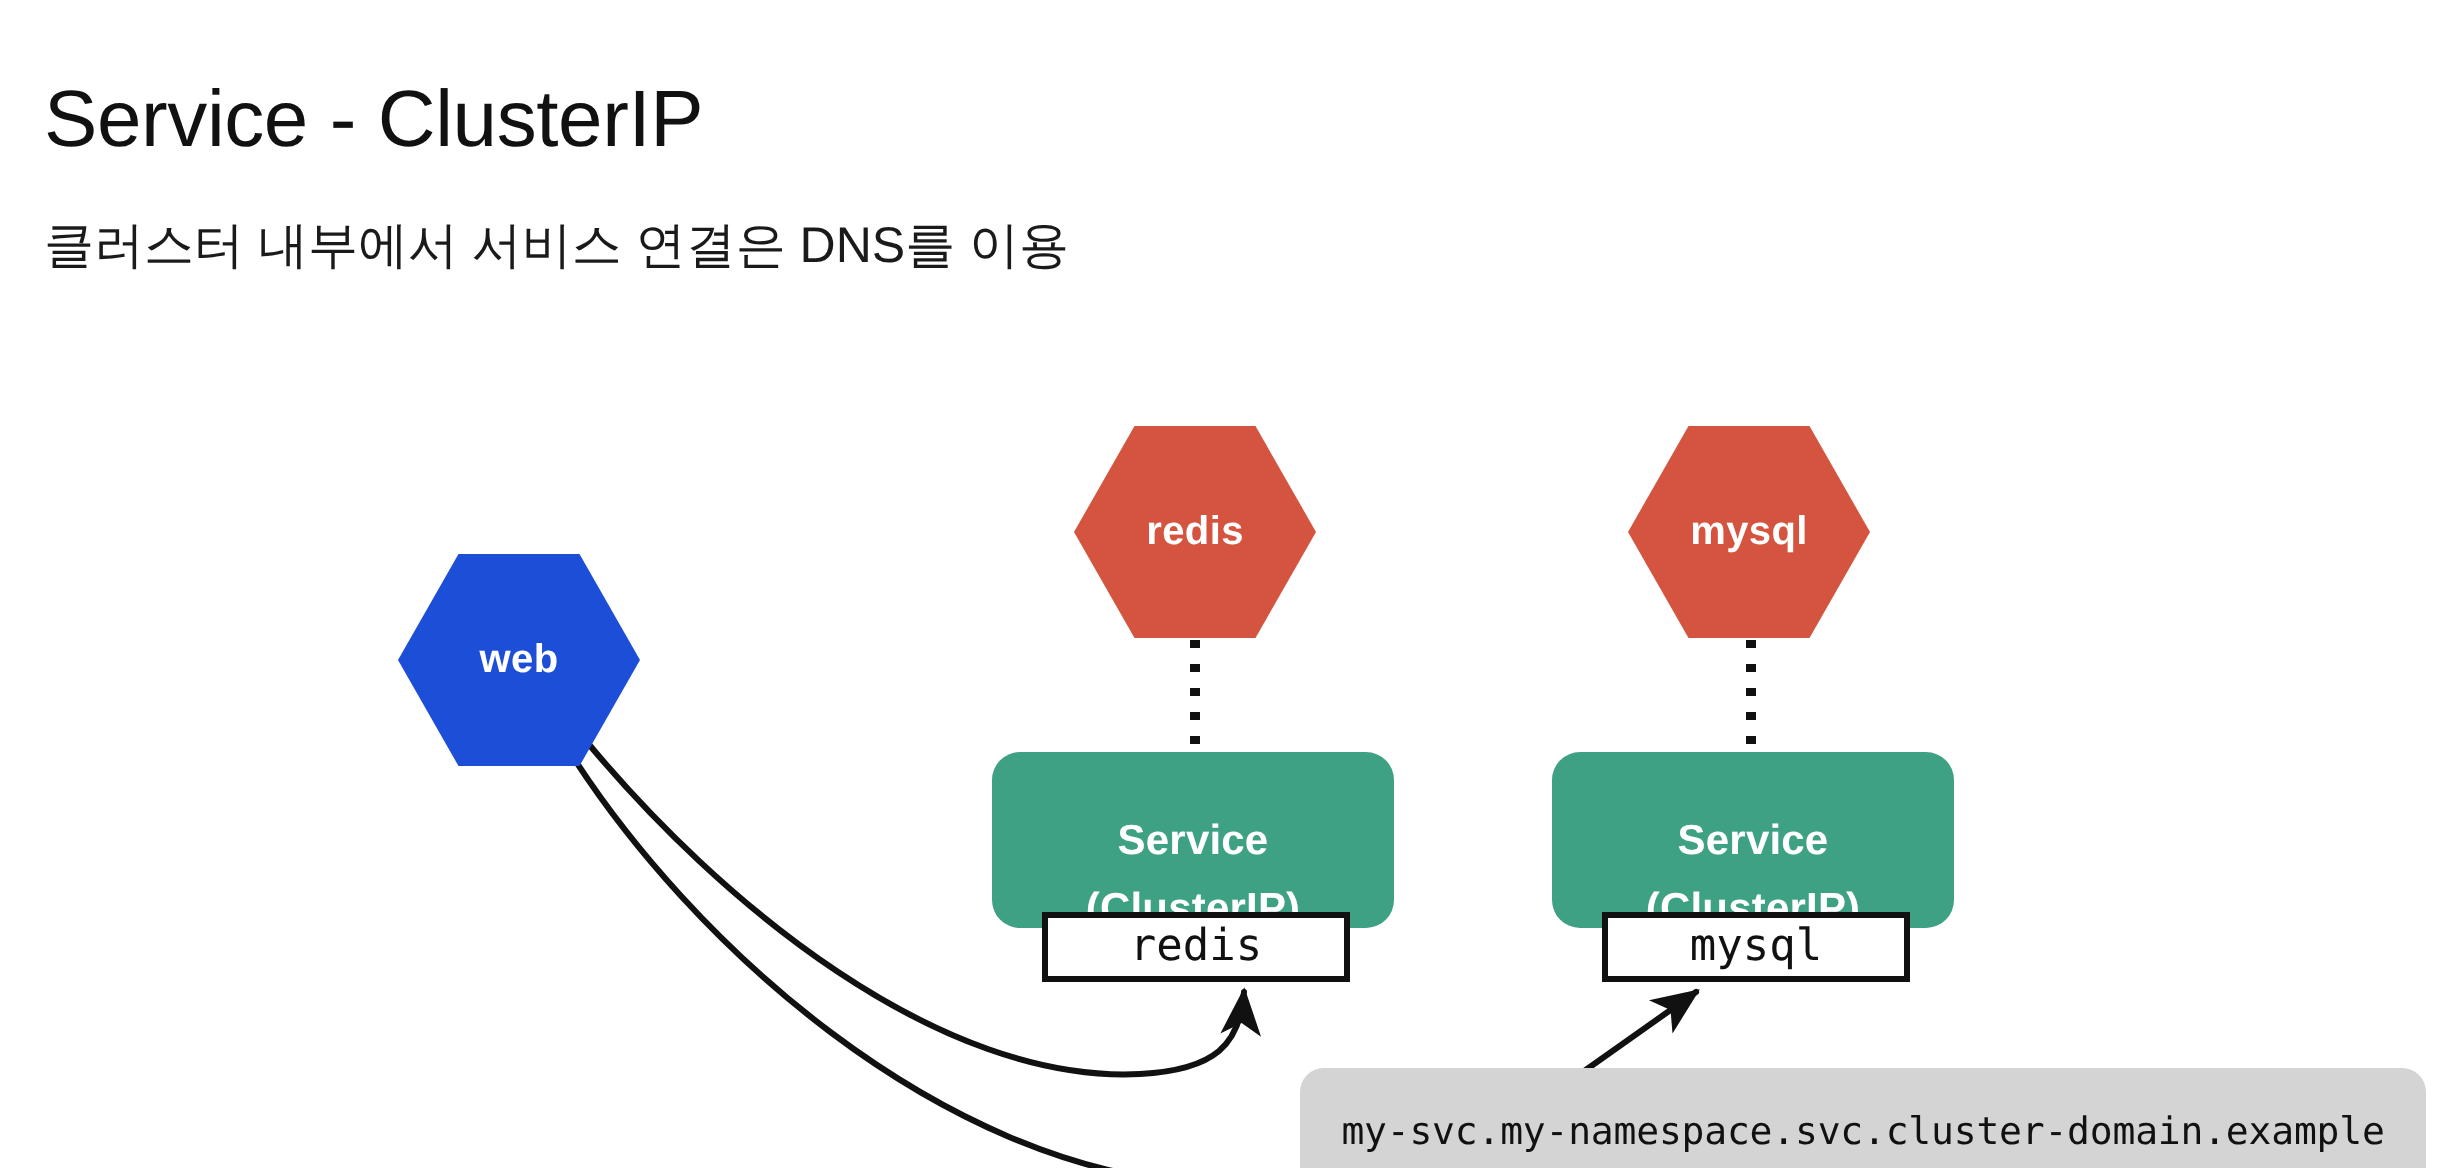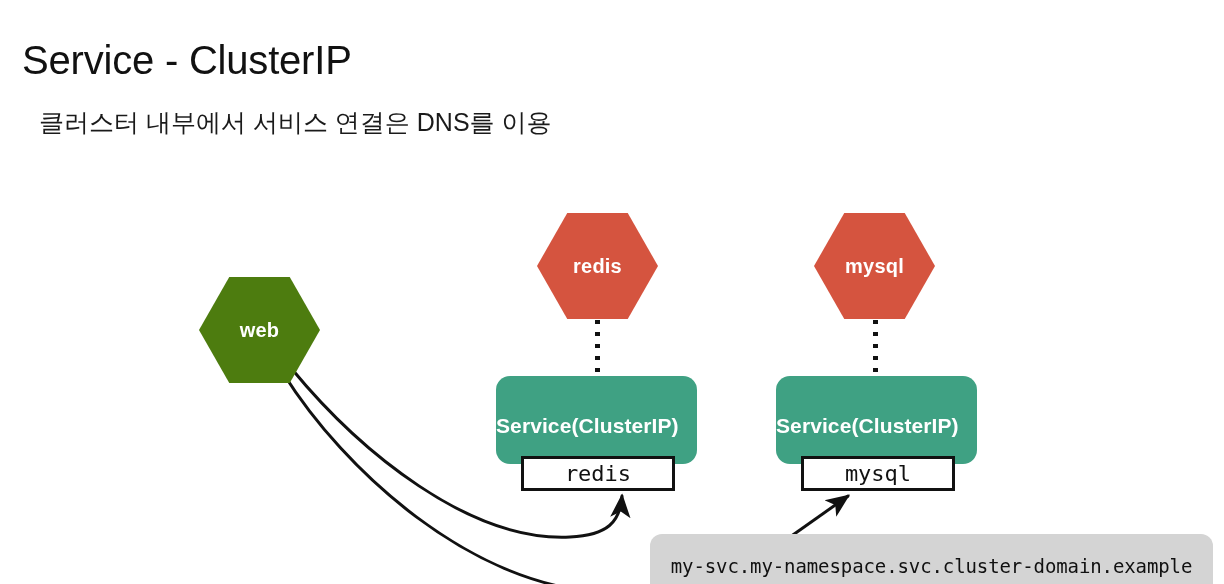--- a/index.html
+++ b/index.html
@@ -26,21 +26,21 @@
     left: 22px;
     top: 6px;
     font-size: 40px;
     font-weight: 400;
     letter-spacing: -0.2px;
     color: #111111;
     white-space: nowrap;
   }
   .slide-subtitle {
     position: absolute;
-    left: 39px;
+    left: 22px;
     top: 74px;
     font-size: 25px;
     font-weight: 400;
     color: #1a1a1a;
     white-space: nowrap;
   }
 
   
   #diagram-canvas {
     position: absolute;
@@ -65,24 +65,24 @@
     font-size: 20px;
     letter-spacing: 0.2px;
     pointer-events: none;
   }
 
   
   .service-box {
     position: absolute;
     border-radius: 14px;
     display: flex;
-    flex-direction: row;
+    flex-direction: column;
     align-items: center;
     justify-content: flex-start;
-    padding-top: 12px;
+    padding-top: 28px;
     box-sizing: border-box;
   }
   .service-line {
     color: #ffffff;
     font-weight: bold;
     font-size: 21px;
     line-height: 34px;
     letter-spacing: 0.1px;
   }
 
@@ -140,21 +140,21 @@
 
     <line x1="875.5" y1="288" x2="875.5" y2="343" stroke="#111111" stroke-width="5" stroke-linecap="butt" stroke-dasharray="4 8"></line>
 
     <path d="M 291,336 C 360,420 470,510 570,505 C 608,503 620,490 622,464" fill="none" stroke="#111111" stroke-width="3" stroke-linecap="round" marker-end="url(#arrowhead)"></path>
 
     <path d="M 283,341 C 345,440 470,552 600,560 C 625,561 640,560 652,557" fill="none" stroke="#111111" stroke-width="3" stroke-linecap="round"></path>
 
     <path d="M 790,505 L 848,464" fill="none" stroke="#111111" stroke-width="3" stroke-linecap="round" marker-end="url(#arrowhead)"></path>
   </svg>
 
-  <div class="hex" style="left:199px; top:245px; width:121px; height:106px; background:#4d7c0f;">
+  <div class="hex" style="left:199px; top:245px; width:121px; height:106px; background:#1d4ed8;">
     <span class="hex-label">web</span>
   </div>
 
   <div class="hex" style="left:537px; top:181px; width:121px; height:106px; background:#d5543f;">
     <span class="hex-label">redis</span>
   </div>
 
   <div class="hex" style="left:814px; top:181px; width:121px; height:106px; background:#d5543f;">
     <span class="hex-label">mysql</span>
   </div>

